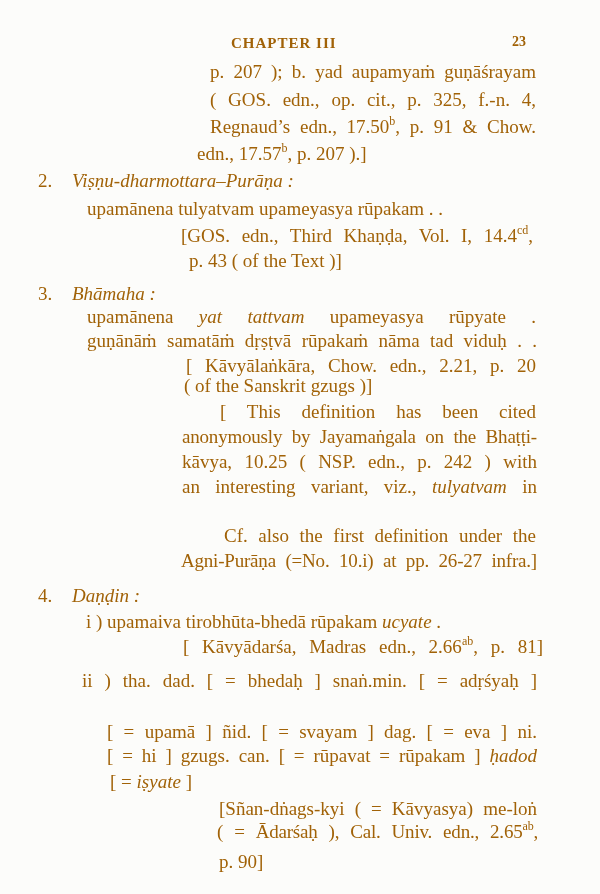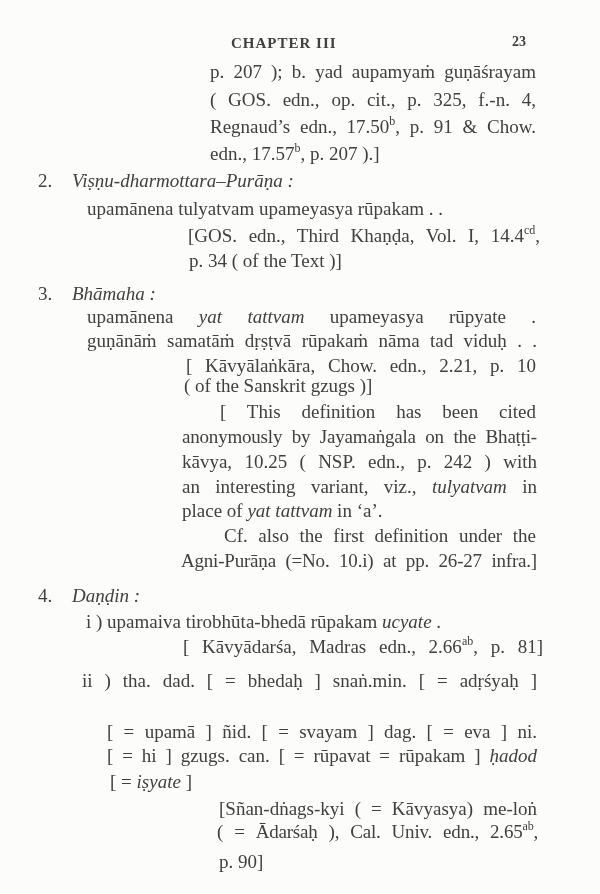--- a/index.html
+++ b/index.html
@@ -1,21 +1,21 @@
 <!DOCTYPE html>
 <html><head>
 <meta charset="utf-8">
 <style>
   html,body{margin:0;padding:0;background:#e8e8e6;}
   .page{
     position:relative;
     width:600px;height:894px;
     margin:0 auto;
     background:#fcfcfa;
-    color:#404040;
+    color:#a16207;
     font-family:"Liberation Serif","DejaVu Serif",serif;
     font-size:19px;
     overflow:hidden;
   }
   .line{
     position:absolute;
     line-height:24px;
     white-space:nowrap;
   }
   
@@ -48,38 +48,37 @@
 <body>
 
 <div class="page">
 
   <span class="chapter">CHAPTER III</span>
   <span class="pageno">23</span>
 
   <div class="line j" style="top:60px;left:210px;width:326px"><span>p. 207 ); b. yad aupamyaṁ guṇāśrayam</span></div>
   <div class="line j" style="top:88px;left:210px;width:326px"><span>( GOS. edn., op. cit., p. 325, f.-n. 4,</span></div>
   <div class="line j" style="top:115px;left:210px;width:326px"><span>Regnaud’s edn., 17.50</span><sup>b</sup><span>, p. 91 &amp; Chow.</span></div>
-  <div class="line" style="top:142px;left:210px"><span>edn., 17.57</span><sup>b</sup><span>, p. 207 ).]</span></div>
+  <div class="line" style="top:142px;left:197px"><span>edn., 17.57</span><sup>b</sup><span>, p. 207 ).]</span></div>
 
   <div class="line" style="top:169px;left:38px"><span class="num">2.</span><span class="it">Viṣṇu-dharmottara–Purāṇa :</span></div>
   <div class="line" style="top:197px;left:87px"><span>upamānena tulyatvam upameyasya rūpakam . .</span></div>
-  <div class="line j" style="top:224px;left:188px;width:352px"><span>[GOS. edn., Third Khaṇḍa, Vol. I, 14.4</span><sup>cd</sup><span>,</span></div>
-  <div class="line" style="top:249px;left:189px"><span>p. 34 ( of the Text )]</span></div>
+  <div class="line j" style="top:224px;left:181px;width:352px"><span>[GOS. edn., Third Khaṇḍa, Vol. I, 14.4</span><sup>cd</sup><span>,</span></div>
+  <div class="line" style="top:249px;left:189px"><span>p. 43 ( of the Text )]</span></div>
 
   <div class="line" style="top:282px;left:38px"><span class="num">3.</span><span class="it">Bhāmaha :</span></div>
   <div class="line j" style="top:305px;left:87px;width:449px"><span>upamānena </span><span class="it">yat tattvam</span><span> upameyasya rūpyate .</span></div>
   <div class="line j" style="top:329px;left:87px;width:450px"><span>guṇānāṁ samatāṁ dṛṣṭvā rūpakaṁ nāma tad viduḥ . .</span></div>
-  <div class="line j" style="top:354px;left:186px;width:350px"><span>[ Kāvyālaṅkāra, Chow. edn., 2.21, p. 10</span></div>
+  <div class="line j" style="top:354px;left:186px;width:350px"><span>[ Kāvyālaṅkāra, Chow. edn., 2.21, p. 20</span></div>
   <div class="line" style="top:374px;left:184px"><span>( of the Sanskrit gzugs )]</span></div>
 
   <div class="line j tight" style="top:425px;left:182px;width:355px"><span>anonymously by Jayamaṅgala on the Bhaṭṭi-</span></div>
   <div class="line j" style="top:400px;left:220px;width:316px"><span>[ This definition has been cited</span></div>
   <div class="line j" style="top:450px;left:182px;width:355px"><span>kāvya, 10.25 ( NSP. edn., p. 242 ) with</span></div>
   <div class="line j" style="top:475px;left:182px;width:355px"><span>an interesting variant, viz., </span><span class="it">tulyatvam</span><span> in</span></div>
-  <div class="line" style="top:499px;left:182px"><span>place of </span><span class="it">yat tattvam</span><span> in ‘a’.</span></div>
   <div class="line j" style="top:524px;left:224px;width:312px"><span>Cf. also the first definition under the</span></div>
   <div class="line j tight" style="top:549px;left:181px;width:356px"><span>Agni-Purāṇa (=No. 10.i) at pp. 26-27 infra.]</span></div>
 
   <div class="line" style="top:584px;left:38px"><span class="num">4.</span><span class="it">Daṇḍin :</span></div>
   <div class="line" style="top:610px;left:86px"><span>i ) upamaiva tirobhūta-bhedā rūpakam </span><span class="it">ucyate</span><span> .</span></div>
   <div class="line j" style="top:635px;left:183px;width:360px"><span>[ Kāvyādarśa, Madras edn., 2.66</span><sup>ab</sup><span>, p. 81]</span></div>
 
   <div class="line j" style="top:669px;left:82px;width:455px"><span>ii ) tha. dad. [ = bhedaḥ ] snaṅ.min. [ = adṛśyaḥ ]</span></div>
   <div class="line j" style="top:720px;left:107px;width:430px"><span>[ = upamā ] ñid. [ = svayam ] dag. [ = eva ] ni.</span></div>
   <div class="line j" style="top:744px;left:107px;width:430px"><span>[ = hi ] gzugs. can. [ = rūpavat = rūpakam ] </span><span class="it">ḥadod</span></div>

